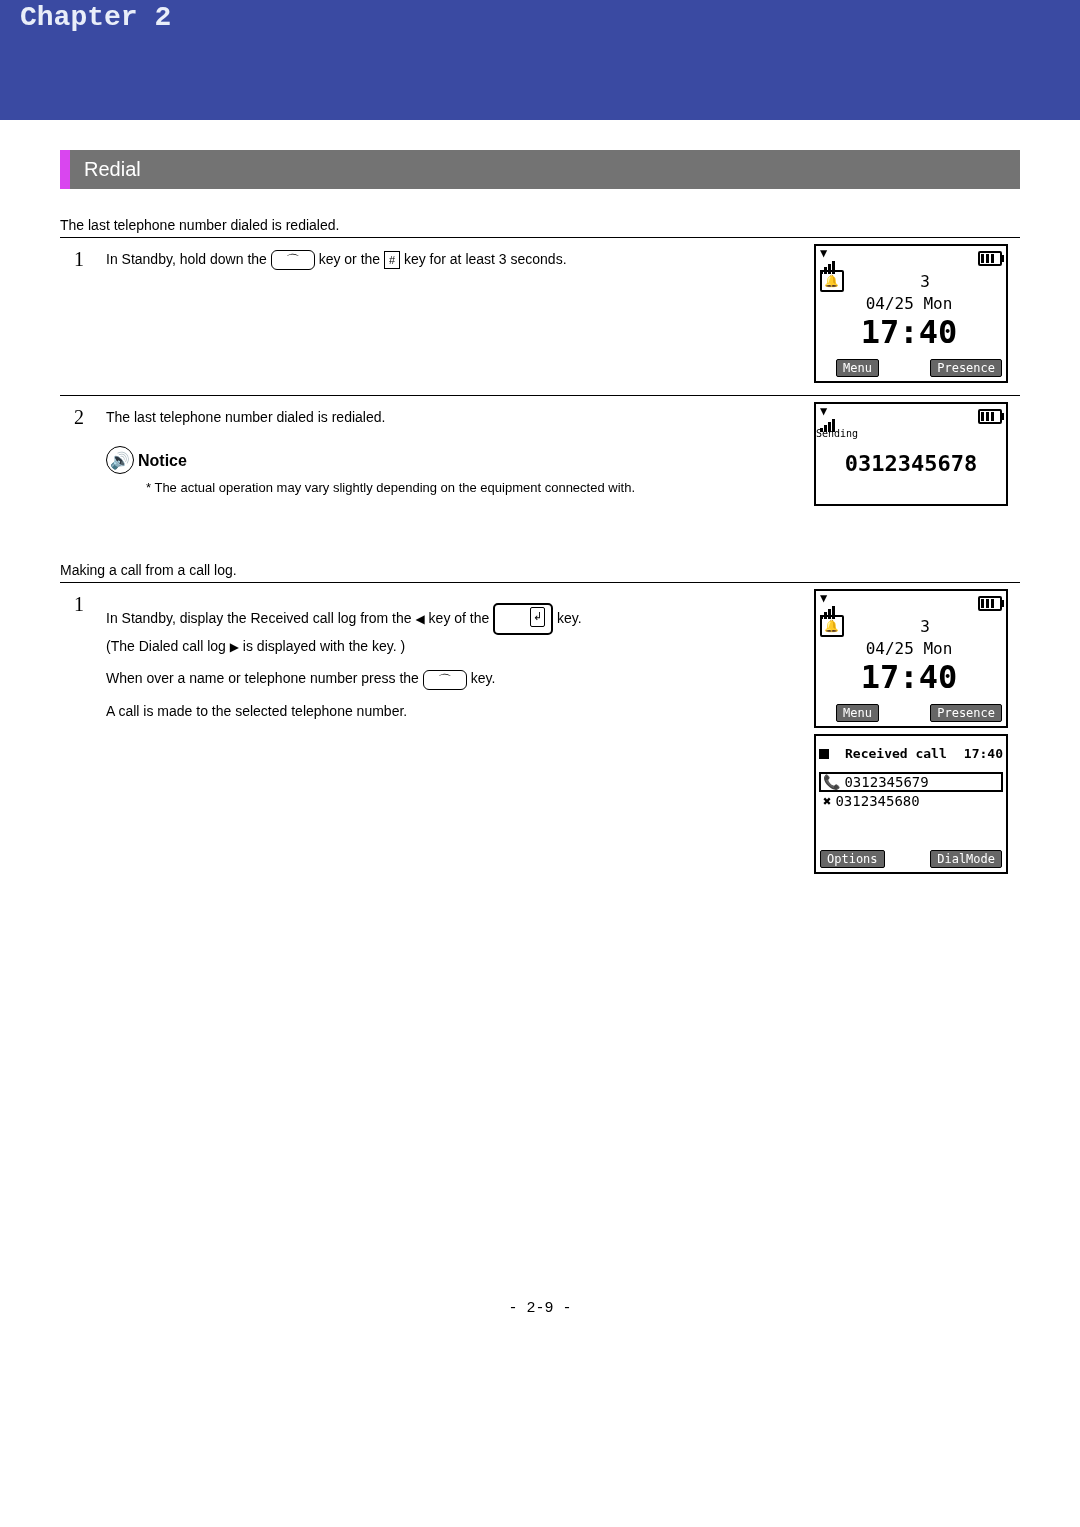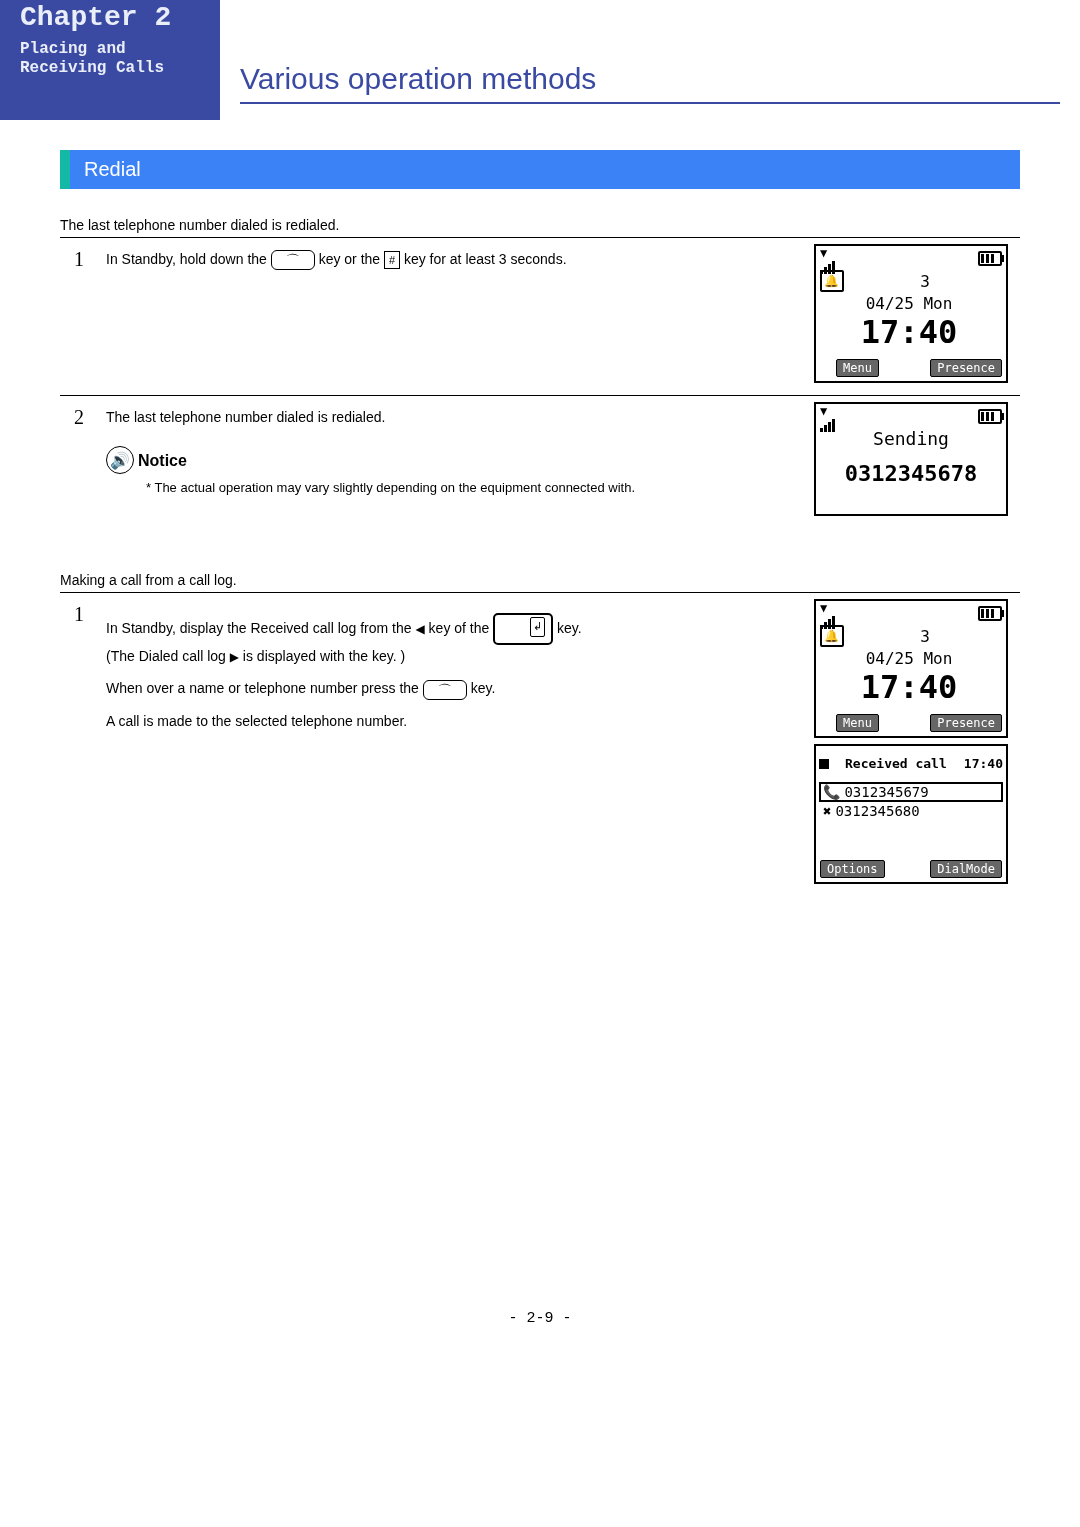--- a/index.html
+++ b/index.html
@@ -42,25 +42,25 @@
     color: #3a4aa2;
     font-size: 30px;
     border-bottom: 2px solid #3a4aa2;
     padding-bottom: 6px;
     margin-top: 32px;
   }
   .content {
     padding: 20px 60px;
   }
   .section-title {
-    background: #3b82f6;
+    background: #737373;
     color: #fff;
     font-size: 20px;
     padding: 8px 14px;
-    border-left: 10px solid #14b8a6;
+    border-left: 10px solid #d946ef;
     margin-top: 10px;
   }
   .intro-text {
     font-size: 14px;
     margin: 28px 0 4px 0;
   }
 
   table.steps {
     border-collapse: collapse;
     width: 100%;
@@ -143,22 +143,21 @@
   .soft-btn {
     background: #666;
     color: #fff;
     border: 1px solid #000;
     font-size: 12px;
     padding: 1px 6px;
     border-radius: 2px;
     font-family: "MS Gothic", monospace;
   }
   .phone-sending {
-    text-align: center;
-    font-size: 18px;
+    font-size: 10px;
     padding-bottom: 4px;
   }
   .phone-number-big {
     text-align: center;
     font-size: 22px;
     font-weight: bold;
     padding: 8px 0 28px 0;
   }
   .call-log-block {
     border: 2px solid #000;
@@ -302,27 +301,20 @@
   .sig-wrap { display:flex; align-items:flex-end; gap:1px; }
   .sig-wrap span { background:#000; width:3px; }
   .b1{height:4px}.b2{height:7px}.b3{height:10px}.b4{height:13px}
 </style>
 </head>
 <body>
 
 <div class="header-bar">
   <div class="header-left">
     <div class="chapter">Chapter 2</div>
-    <div class="subtitle">
-      <span>Placing and</span><br>
-      <span>Receiving Calls</span>
-    </div>
-  </div>
-  <div class="header-right">
-    <div class="title">Various operation methods</div>
   </div>
 </div>
 
 <div class="content">
 
   
   <div class="section-title">Redial</div>
   <div class="intro-text">The last telephone number dialed is redialed.</div>
 
   <table class="steps">

